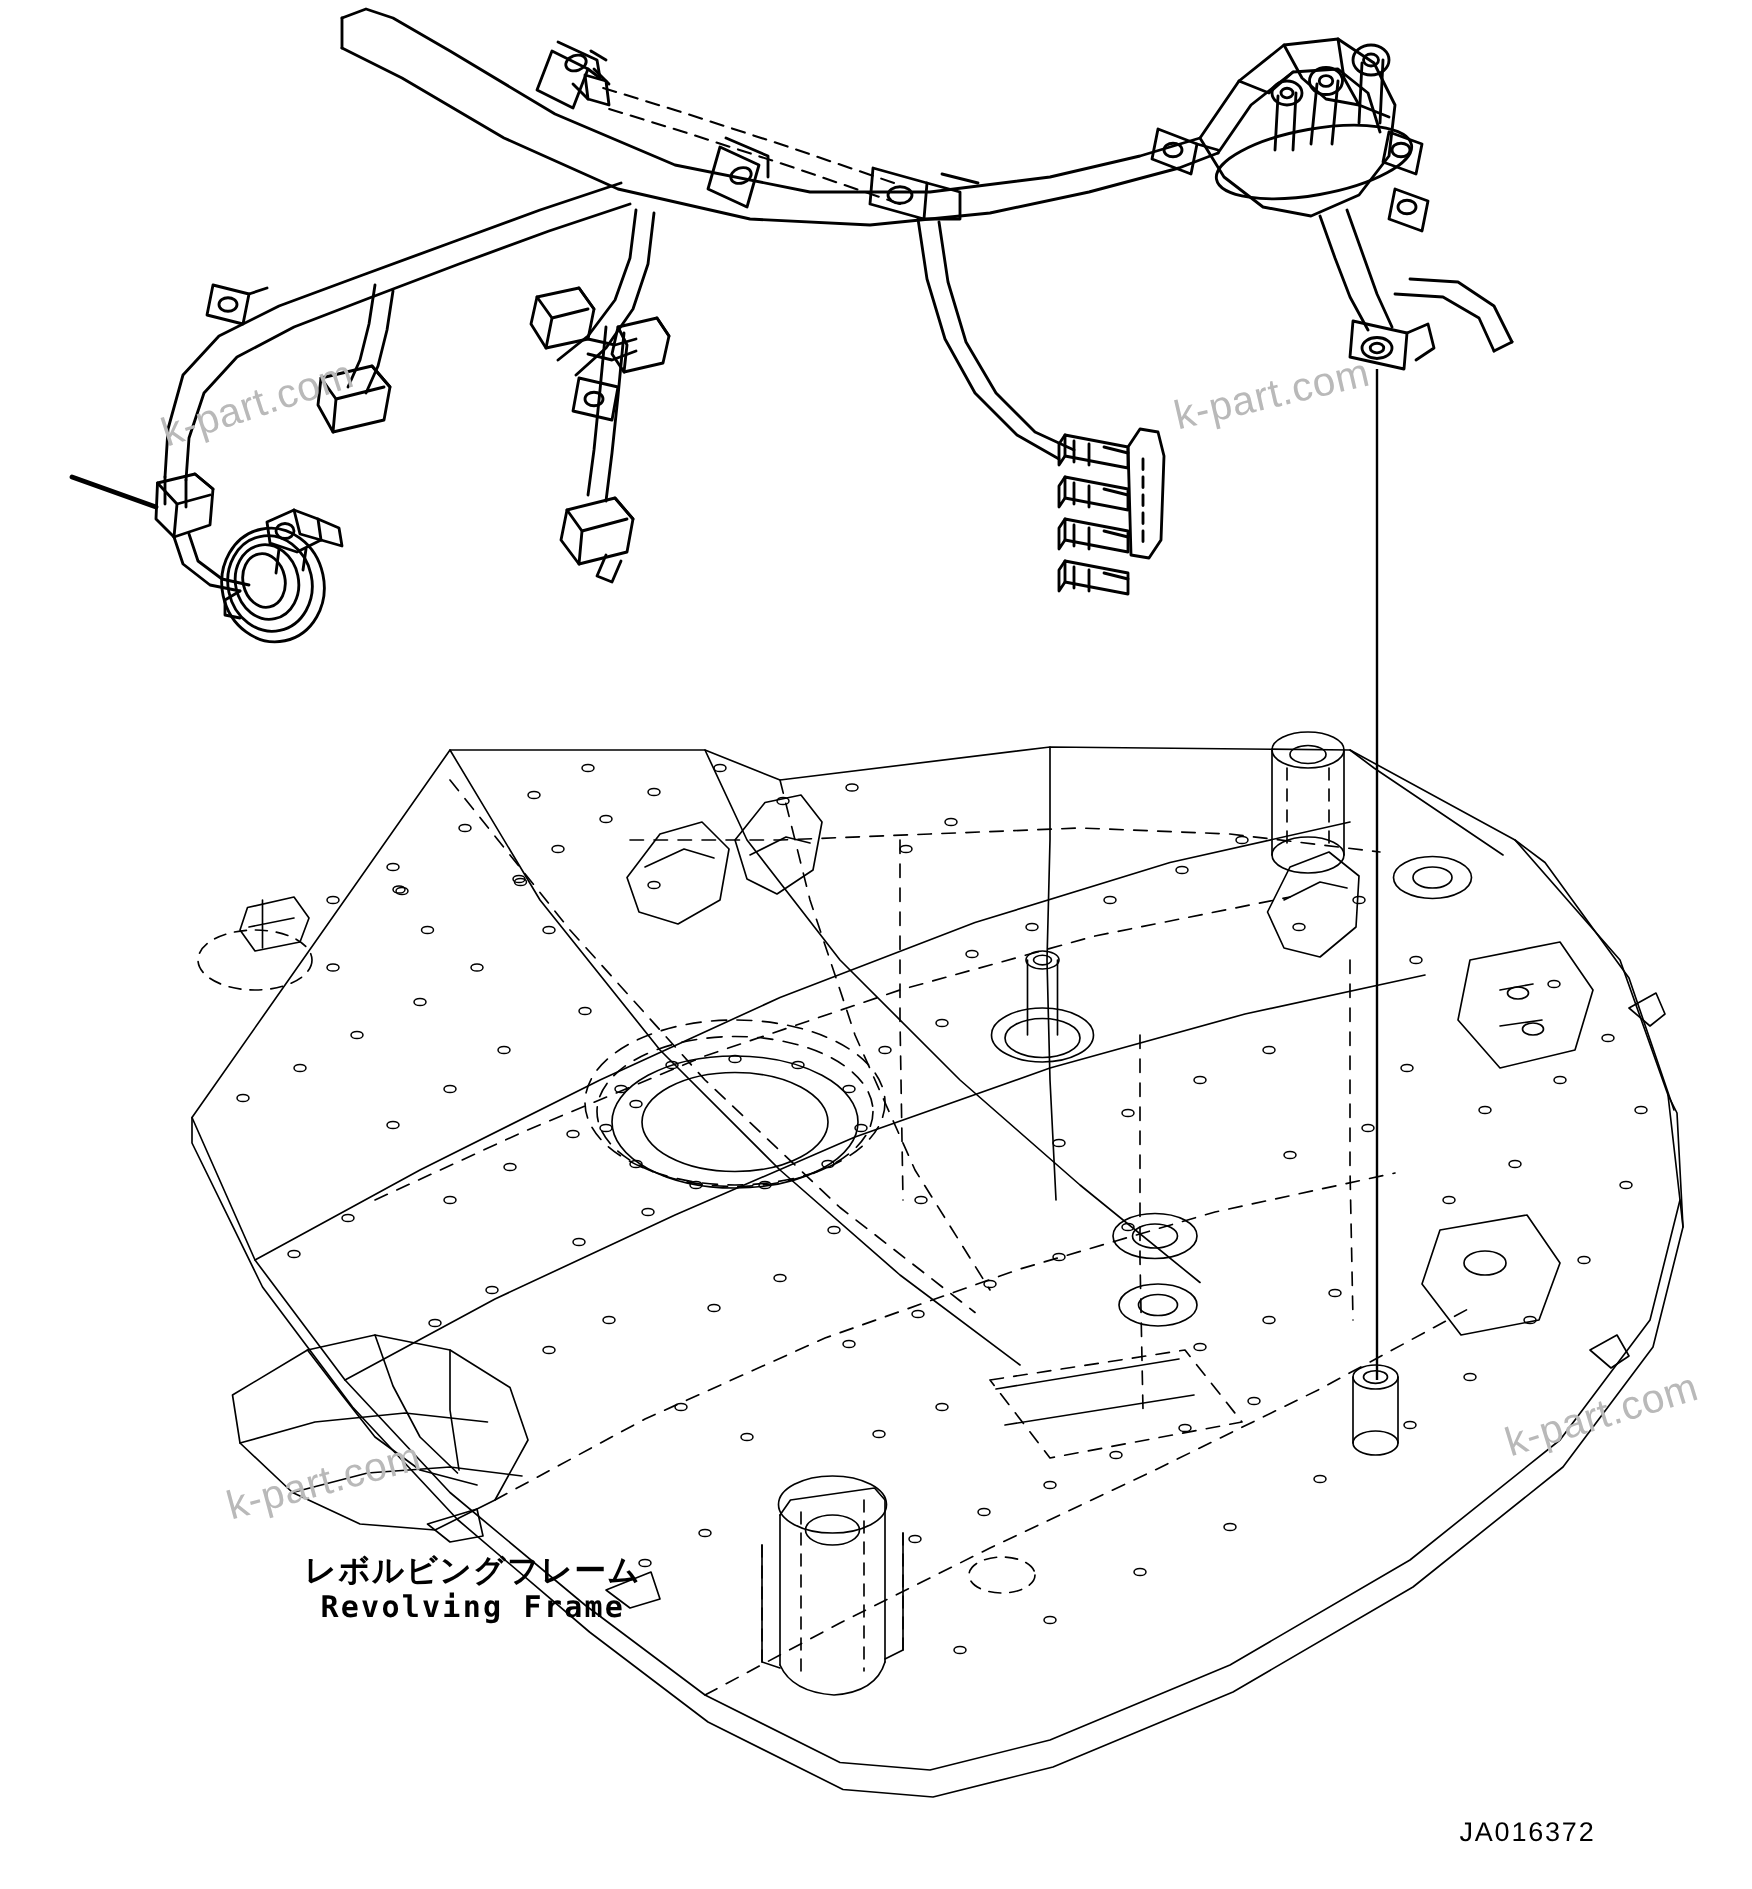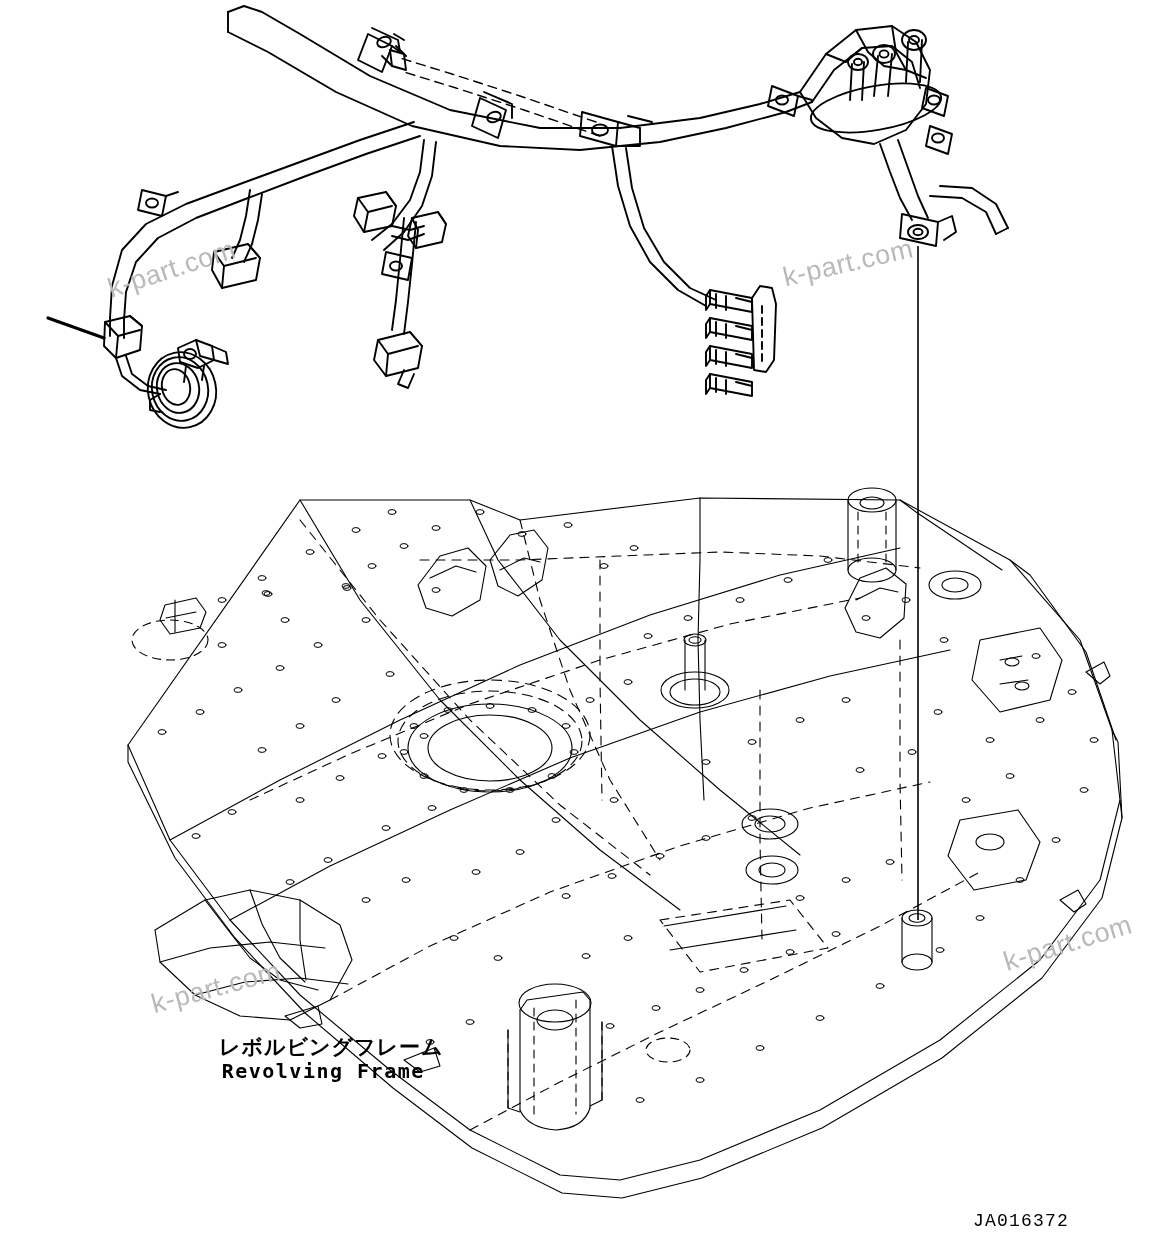--- a/index.html
+++ b/index.html
@@ -9,25 +9,25 @@
   svg.layer{position:absolute;left:0;top:0;width:1168px;height:1259px;}
   .wm{position:absolute;color:#b9b9b9;font-family:"Liberation Sans",sans-serif;
       font-size:27px;letter-spacing:.5px;white-space:nowrap;
       transform-origin:0 0;user-select:none;}
   #wm1{left:104px;top:275px;transform:rotate(-18deg);}
   #wm2{left:780px;top:263px;transform:rotate(-13deg);}
   #wm3{left:148px;top:990px;transform:rotate(-15deg);}
   #wm4{left:1000px;top:948px;transform:rotate(-17deg);}
   #caption{position:absolute;left:203px;top:1036px;line-height:1.12;}
   #caption .jp{font-size:21px;color:#000;letter-spacing:1px;
-               font-family:"DejaVu Sans",sans-serif;font-weight:700;margin-left:16px;}
+               font-family:"DejaVu Sans",sans-serif;font-weight:700;}
   #caption .en{font-size:20px;color:#000;letter-spacing:1.5px;
                font-family:"DejaVu Sans Mono",monospace;font-weight:700;text-align:center;}
   #drawno{position:absolute;left:973px;top:1211px;font-size:18px;color:#000;
-          letter-spacing:1.2px;font-family:Liberation Mono, monospace;}
+          letter-spacing:1.2px;font-family:Liberation Sans, sans-serif;}
 </style>
 </head>
 <body>
 
 <div id="sheet">
 
   <svg class="layer" viewBox="0 0 1168 1259" fill="none" stroke="#000" stroke-width="1.1" stroke-linecap="round" stroke-linejoin="round">
 
     <path d="M128 745 L300 500 L470 500 L520 520 L700 498 L900 500 L1010 560
              L1080 640 L1112 730 L1120 800 L1100 880 L1040 960 L940 1040

